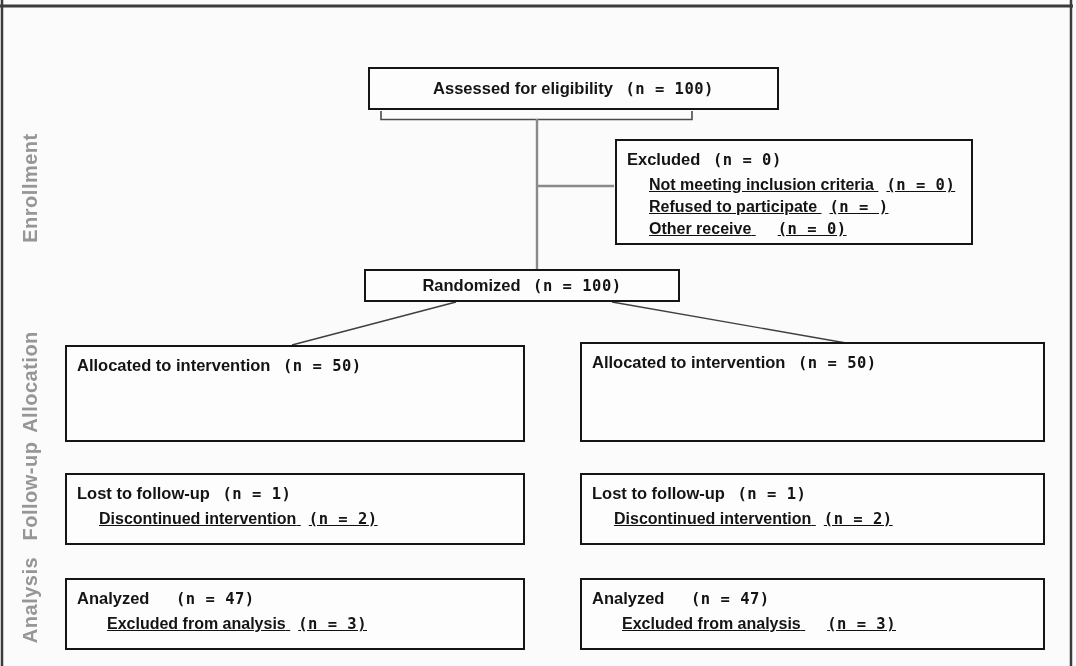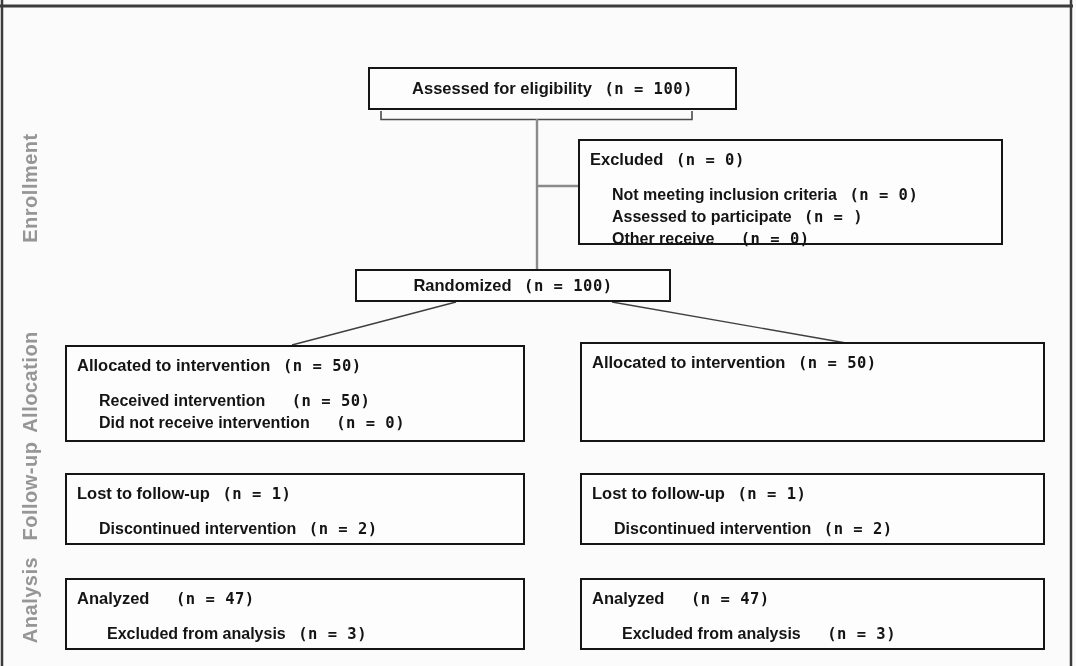--- a/index.html
+++ b/index.html
@@ -38,22 +38,23 @@
   }
   .n{
     font-family:"DejaVu Sans Mono", monospace;
     font-weight:700;
     font-size:15.5px;
     margin-left:8px;
     letter-spacing:0.5px;
   }
   .gap-wide .n{margin-left:22px;}
   .items{
-    margin-top:13px;
+    margin-top:3px;
     margin-left:22px;
+    text-decoration:underline;
   }
   .items .line{font-size:16px;}
 
   .stage-label{
     position:absolute;
     width:160px;height:24px;
     left:-49px;
     text-align:center;
     transform:rotate(-90deg);
     font-weight:700;
@@ -78,69 +79,59 @@
     <line x1="537" y1="186" x2="614" y2="186" stroke="#8a8a8a" stroke-width="2.4"></line>
     <line x1="456" y1="302" x2="292" y2="345" stroke="#3f3f3f" stroke-width="1.4"></line>
     <line x1="612" y1="302" x2="846" y2="343" stroke="#3f3f3f" stroke-width="1.4"></line>
   </svg>
 
   <div class="stage-label" style="top:176px;"><span>Enrollment</span></div>
   <div class="stage-label" style="top:370px;"><span>Allocation</span></div>
   <div class="stage-label" style="top:479px;"><span>Follow-up</span></div>
   <div class="stage-label" style="top:588px;"><span>Analysis</span></div>
 
-  <div class="box box-center" style="left:368px;top:67px;width:369px;height:43px;">
+  <div class="box box-center" style="left:368px;top:67px;width:411px;height:43px;">
     <div class="line">
       <span class="lbl">Assessed for eligibility</span>
       <span class="n">(n = 100)</span>
     </div>
   </div>
 
-  <div class="box box-left" style="left:578px;top:139px;width:425px;height:106px;">
+  <div class="box box-left" style="left:615px;top:139px;width:358px;height:106px;">
     <div class="line">
       <span class="lbl">Excluded</span>
       <span class="n">(n = 0)</span>
     </div>
     <div class="items">
       <div class="line">
         <span class="lbl">Not meeting inclusion criteria</span>
         <span class="n">(n = 0)</span>
       </div>
       <div class="line">
-        <span class="lbl">Assessed to participate</span>
+        <span class="lbl">Refused to participate</span>
         <span class="n">(n = )</span>
       </div>
       <div class="line gap-wide">
         <span class="lbl">Other receive</span>
         <span class="n">(n = 0)</span>
       </div>
     </div>
   </div>
 
-  <div class="box box-center" style="left:355px;top:269px;width:316px;height:33px;">
+  <div class="box box-center" style="left:364px;top:269px;width:316px;height:33px;">
     <div class="line">
       <span class="lbl">Randomized</span>
       <span class="n">(n = 100)</span>
     </div>
   </div>
 
   <div class="box box-left" style="left:65px;top:345px;width:460px;height:97px;">
     <div class="line">
       <span class="lbl">Allocated to intervention</span>
       <span class="n">(n = 50)</span>
-    </div>
-    <div class="items">
-      <div class="line gap-wide">
-        <span class="lbl">Received intervention</span>
-        <span class="n">(n = 50)</span>
-      </div>
-      <div class="line gap-wide">
-        <span class="lbl">Did not receive intervention</span>
-        <span class="n">(n = 0)</span>
-      </div>
     </div>
   </div>
 
   <div class="box box-left" style="left:580px;top:342px;width:465px;height:100px;">
     <div class="line">
       <span class="lbl">Allocated to intervention</span>
       <span class="n">(n = 50)</span>
     </div>
     <div class="items">
     </div>

